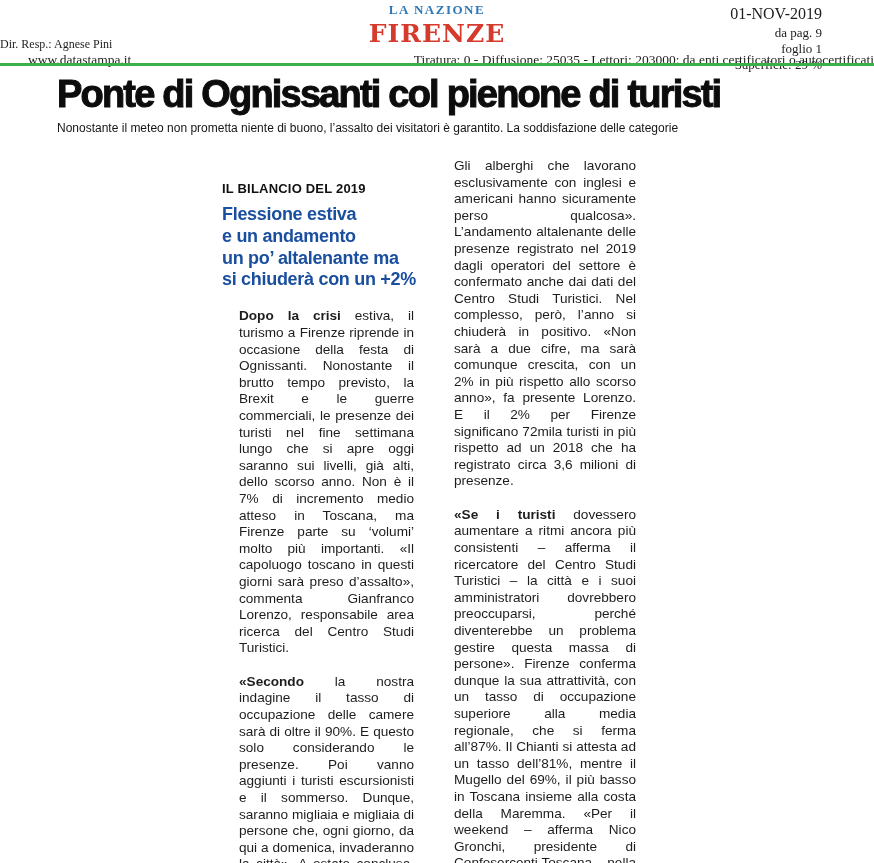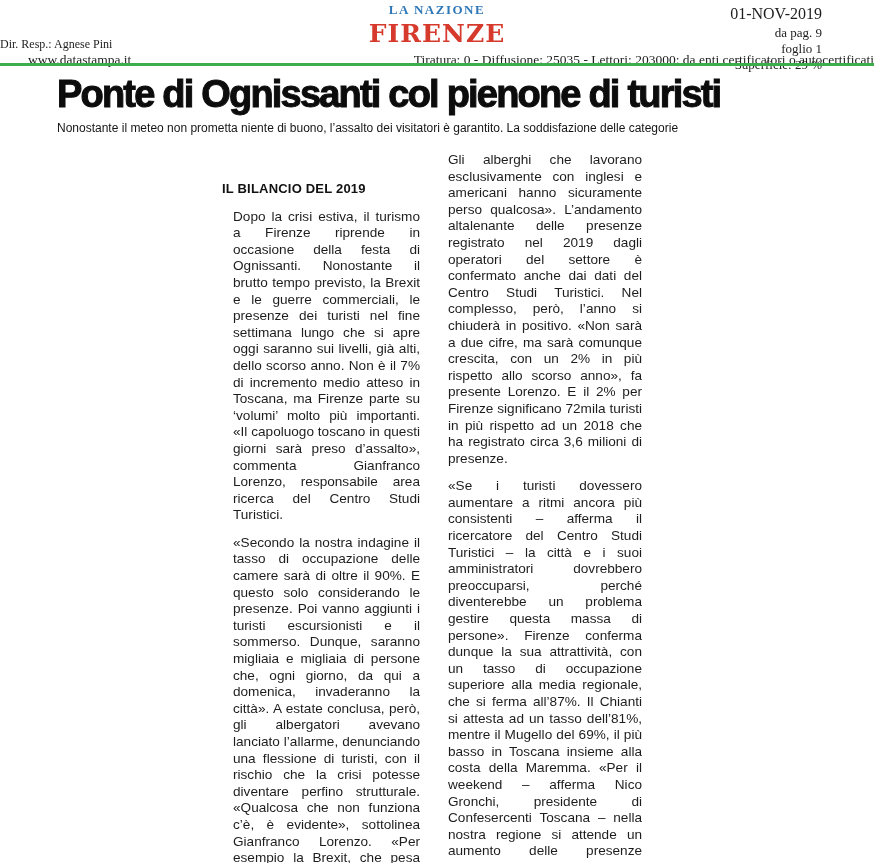--- a/index.html
+++ b/index.html
@@ -28,22 +28,22 @@
   .subheadline{position:absolute;left:57px;top:121px;width:800px;font-size:12px;color:#151515;white-space:nowrap;}
   
   .col{position:absolute;top:141px;font-size:13.6px;line-height:16.6px;text-align:justify;}
   .col-left{left:222px;width:209px;}
   .col-right{left:437px;width:216px;}
   .kicker{font-size:13px;font-weight:bold;letter-spacing:0.2px;color:#111;text-align:left;margin-top:40px;}
   .deck{
     font-size:18px;font-weight:bold;line-height:1.22;letter-spacing:-0.3px;
     white-space:pre-line;margin:6px 0 8px 0;text-align:left;
   }
-  .col p{margin:11px;}
-  .lead{font-weight:normal;}
+  .col p{margin:17px;}
+  .lead{font-weight:bold;}
   .byline{font-size:15px;font-weight:bold;text-align:right;margin-top:3px;}
 </style>
 </head>
 <body>
 
 <div class="logo-block">
   <div class="logo-top" style="color: rgb(47, 120, 184);">LA NAZIONE</div>
   <div class="logo-main" style="color: rgb(213, 58, 44);">FIRENZE</div>
 </div>
 
@@ -61,20 +61,24 @@
   <span class="circulation">Tiratura: 0 - Diffusione: 25035 - Lettori: 203000: da enti certificatori o autocertificati</span>
 </div>
 
 <div class="green-rule" style="background: rgb(60, 174, 75);"></div>
 
 <div class="headline">Ponte di Ognissanti col pienone di turisti</div>
 <div class="subheadline">Nonostante il meteo non prometta niente di buono, l’assalto dei visitatori è garantito. La soddisfazione delle categorie</div>
 
 <div class="col col-left">
   <div class="kicker">IL BILANCIO DEL 2019</div>
+  <div class="deck" style="color: rgb(26, 79, 159);">Flessione estiva
+e un andamento
+un po’ altalenante ma
+si chiuderà con un +2%</div>
   <p>
     <span class="lead">Dopo la crisi</span><span> estiva, il turismo a Firenze riprende in occasione della festa di Ognissanti. Nonostante il brutto tempo previsto, la Brexit e le guerre commerciali, le presenze dei turisti nel fine settimana lungo che si apre oggi saranno sui livelli, già alti, dello scorso anno. Non è il 7% di incremento medio atteso in Toscana, ma Firenze parte su ‘volumi’ molto più importanti. «Il capoluogo toscano in questi giorni sarà preso d’assalto», commenta Gianfranco Lorenzo, responsabile area ricerca del Centro Studi Turistici.</span>
   </p>
   <p>
     <span class="lead">«Secondo</span><span> la nostra indagine il tasso di occupazione delle camere sarà di oltre il 90%. E questo solo considerando le presenze. Poi vanno aggiunti i turisti escursionisti e il sommerso. Dunque, saranno migliaia e migliaia di persone che, ogni giorno, da qui a domenica, invaderanno la città». A estate conclusa, però, gli albergatori avevano lanciato l’allarme, denunciando una flessione di turisti, con il rischio che la crisi potesse diventare perfino strutturale. «Qualcosa che non funziona c’è, è evidente», sottolinea Gianfranco Lorenzo. «Per esempio la Brexit, che pesa sicuramente per una città come Firenze. Però è anche vero che se una struttura alberghiera diversifica, non soffre.</span>
   </p>
 </div>
 
 <div class="col col-right">
   <p>

